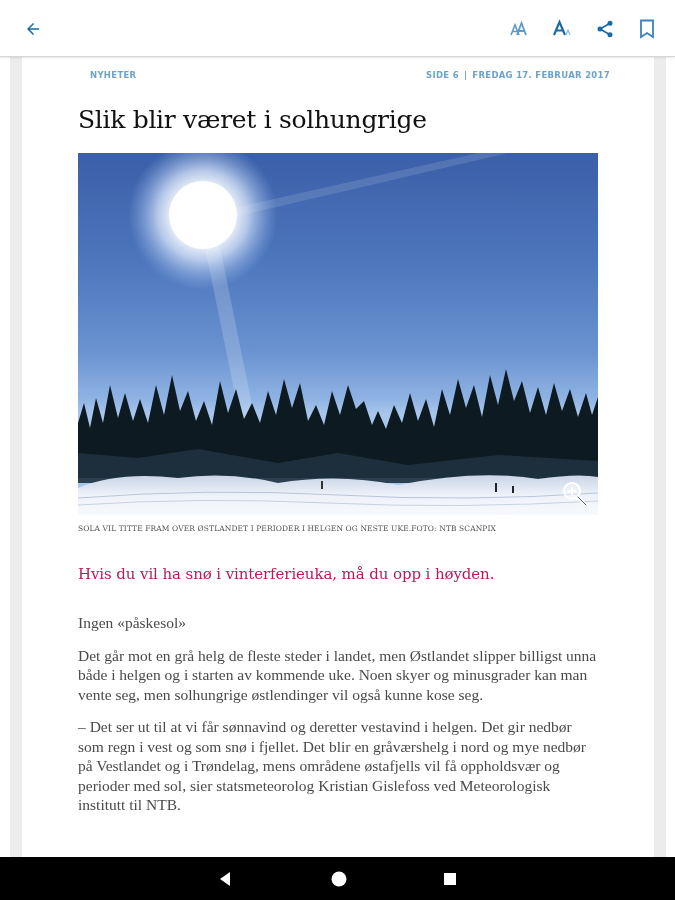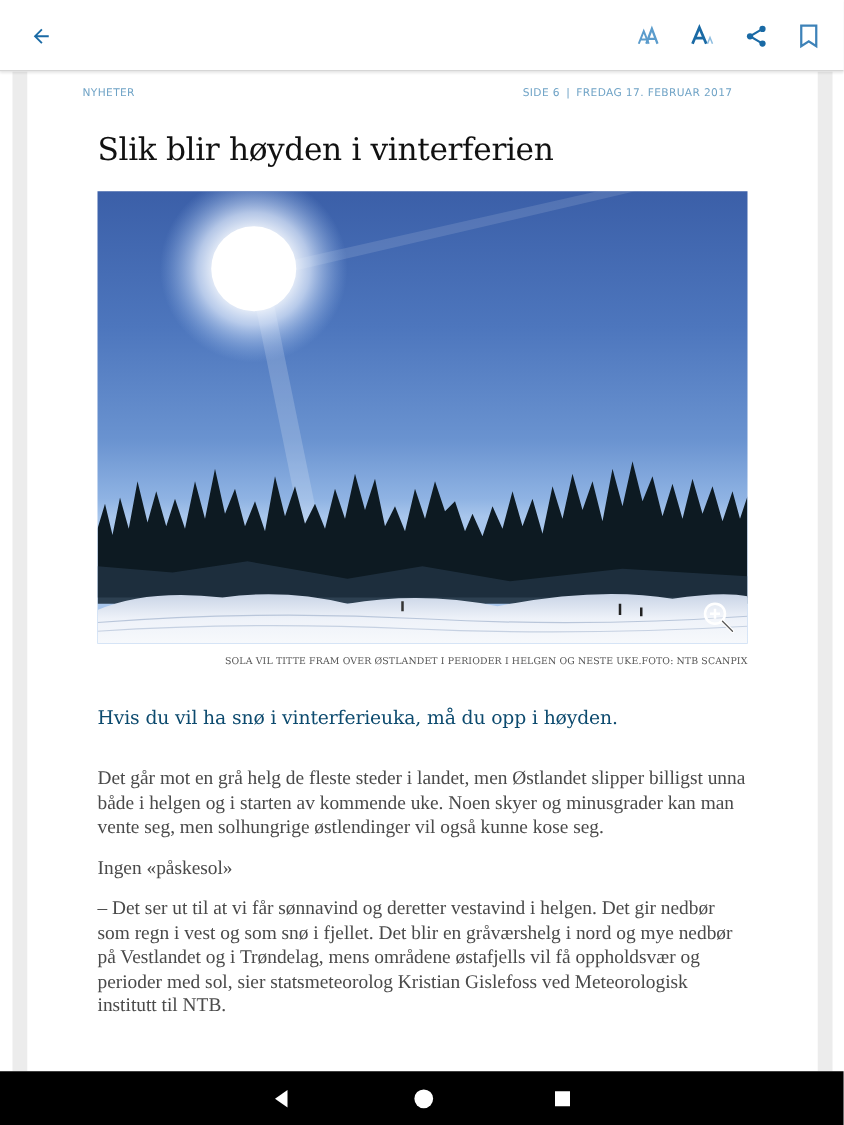--- a/index.html
+++ b/index.html
@@ -34,23 +34,24 @@
     }
     .page-gutter-right {
       position: absolute; left: 654px; top: 0; width: 12px; height: 800px;
       background: #ececec;
     }
     .page {
       position: absolute; left: 22px; top: 0; width: 632px; height: 800px;
       background: #ffffff;
     }
     .page-header {
-      position: absolute; left: 44px; top: 13px; width: 520px; height: 12px;
+      position: absolute; left: 68px; top: 13px; width: 520px; height: 12px;
       font-family: "DejaVu Sans", sans-serif; font-size: 8.5px; letter-spacing: 0.3px;
       color: #6fa3c6;
+      font-weight: bold;
     }
     .section-label { position: absolute; left: 0; top: 0; }
     .page-info { position: absolute; right: 0; top: 0; white-space: nowrap; }
     .page-info .sep { margin: 0 5px; }
 
     .headline {
       position: absolute; left: 56px; top: 48px; width: 520px;
       font-family: "DejaVu Serif", serif; font-size: 25px; font-weight: normal;
       color: #111111; letter-spacing: -0.3px;
     }
@@ -62,26 +63,26 @@
     }
     .article-image svg { position: absolute; left: 0; top: 0; }
     .zoom-image-btn {
       position: absolute; left: 482px; top: 326px; width: 30px; height: 30px;
       cursor: pointer;
     }
 
     .caption {
       position: absolute; left: 56px; top: 467px; width: 520px;
       font-family: "DejaVu Serif", serif; font-size: 7.5px; color: #555555;
-      letter-spacing: 0.1px; white-space: nowrap; text-align: right;
+      letter-spacing: 0.1px; white-space: nowrap;
     }
 
     .lead {
       position: absolute; left: 56px; top: 508px; width: 520px;
-      font-family: "DejaVu Serif", serif; font-size: 15px; color: #0c4a6e;
+      font-family: "DejaVu Serif", serif; font-size: 15px; color: #be185d;
       letter-spacing: -0.1px;
     }
 
     .body-text {
       position: absolute; left: 56px; top: 556px; width: 522px;
       font-family: "Liberation Serif", serif; font-size: 15.5px; line-height: 19.5px;
       color: #4a4a4a;
     }
     .body-text p { margin-bottom: 13px; }
 
@@ -138,21 +139,21 @@
   <div class="page-gutter-right"></div>
 
   <div class="page">
     <div class="page-header">
       <span class="section-label">NYHETER</span>
       <span class="page-info">
         <span>SIDE 6</span><span class="sep">|</span><span>FREDAG 17. FEBRUAR 2017</span>
       </span>
     </div>
 
-    <h1 class="headline">Slik blir høyden i vinterferien</h1>
+    <h1 class="headline">Slik blir været i solhungrige</h1>
 
     <div class="article-image">
       <svg width="520" height="362" viewBox="0 0 520 362">
         <defs>
           <radialGradient id="sunGlow" cx="0.5" cy="0.5" r="0.5">
             <stop offset="0" stop-color="#ffffff" stop-opacity="1"></stop>
             <stop offset="0.35" stop-color="#ffffff" stop-opacity="1"></stop>
             <stop offset="0.6" stop-color="#e6f0ff" stop-opacity="0.7"></stop>
             <stop offset="1" stop-color="#9fc0ee" stop-opacity="0"></stop>
           </radialGradient>
@@ -194,22 +195,22 @@
           <path d="M18 18 L26 26" stroke="#555" stroke-width="1" stroke-linecap="round"></path>
         </svg>
       </div>
     </div>
 
     <div class="caption">SOLA VIL TITTE FRAM OVER ØSTLANDET I PERIODER I HELGEN OG NESTE UKE.FOTO: NTB SCANPIX</div>
 
     <div class="lead">Hvis du vil ha snø i vinterferieuka, må du opp i høyden.</div>
 
     <div class="body-text">
+      <p>Ingen «påskesol»</p>
       <p>Det går mot en grå helg de fleste steder i landet, men Østlandet slipper billigst unna både i helgen og i starten av kommende uke. Noen skyer og minusgrader kan man vente seg, men solhungrige østlendinger vil også kunne kose seg.</p>
-      <p>Ingen «påskesol»</p>
       <p>– Det ser ut til at vi får sønnavind og deretter vestavind i helgen. Det gir nedbør som regn i vest og som snø i fjellet. Det blir en gråværshelg i nord og mye nedbør på Vestlandet og i Trøndelag, mens områdene østafjells vil få oppholdsvær og perioder med sol, sier statsmeteorolog Kristian Gislefoss ved Meteorologisk institutt til NTB.</p>
     </div>
   </div>
 </div>
 
 <div class="nav-bar">
   <div class="nav-btn nav-back">
     <svg width="16" height="16" viewBox="0 0 16 16">
       <path d="M13 1 L3 8 L13 15 Z" fill="#ffffff"></path>
     </svg>

